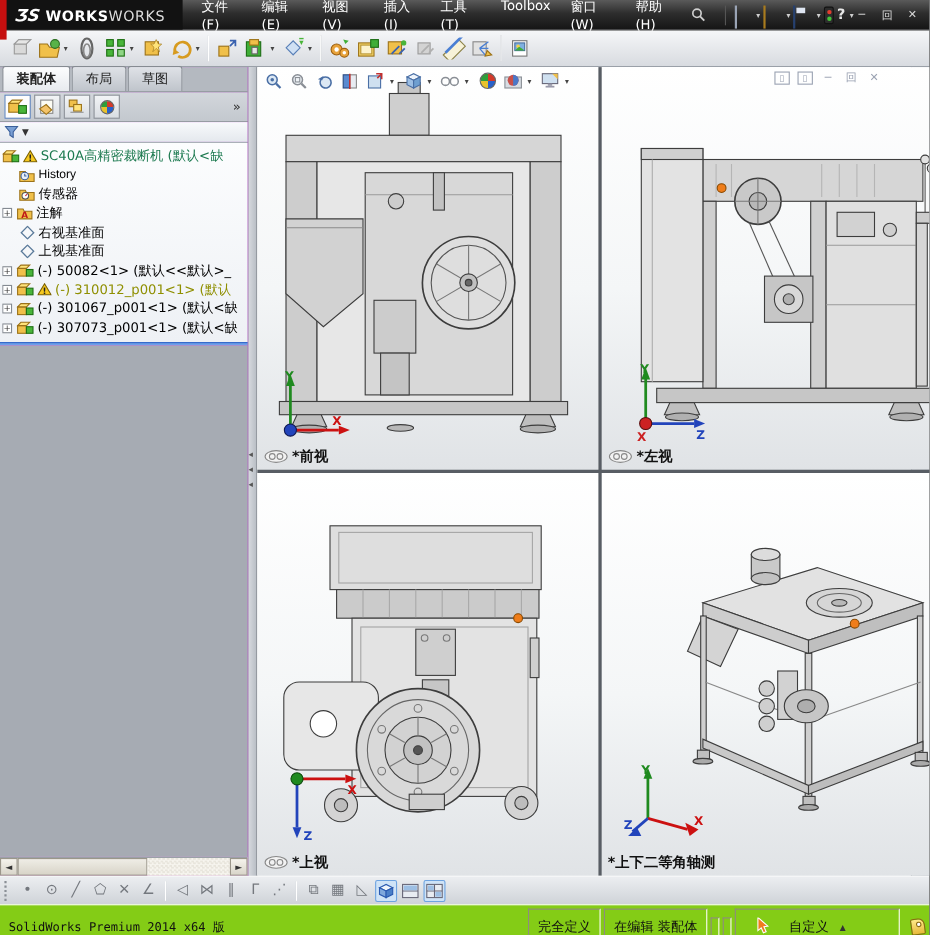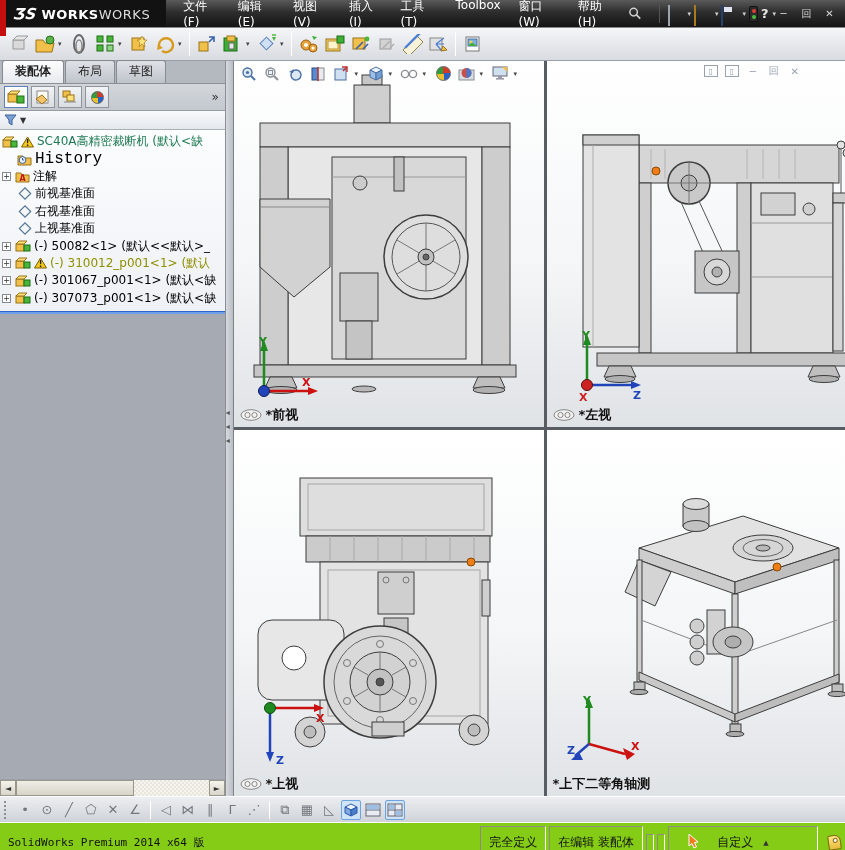--- a/index.html
+++ b/index.html
@@ -340,39 +340,41 @@
             </svg>
           <span class="root-label">SC40A高精密裁断机  (默认&lt;缺</span>
         </div>
 
         <div class="trow child">
           <svg class="ticon" width="15" height="13" viewBox="0 0 15 13">
               <polygon points="1,3 6,3 7,5 14,5 14,12 1,12" fill="#f0c04a" stroke="#9c7218"></polygon>
               <circle cx="5.5" cy="7" r="3.4" fill="#e8f0fa" stroke="#3a5f9a"></circle>
               <path d="M5.5 5 v2 h1.6" stroke="#3a5f9a" fill="none"></path>
             </svg>
-          <span style="font-family:Liberation Mono, monospace;font-size:16px;">History</span>
-        </div>
-
+          <span style="font-family:Liberation Sans, sans-serif;font-size:11px;">History</span>
+        </div>
+
+        <div class="trow child">
+          <svg class="ticon" width="15" height="13" viewBox="0 0 15 13">
+              <polygon points="1,3 6,3 7,5 14,5 14,12 1,12" fill="#f0c04a" stroke="#9c7218"></polygon>
+              <circle cx="6" cy="8" r="3" fill="#fdfdfd" stroke="#555"></circle>
+              <line x1="6" y1="8" x2="7.8" y2="6.4" stroke="#c23" stroke-width="1"></line>
+            </svg>
+          <span>传感器</span>
+        </div>
 
         <div class="trow">
           <span class="exp">+</span>
           <svg class="ticon" width="15" height="13" viewBox="0 0 15 13">
               <polygon points="1,3 6,3 7,5 14,5 14,12 1,12" fill="#f0c04a" stroke="#9c7218"></polygon>
               <text x="7.5" y="11" font-size="8" text-anchor="middle" fill="#c01818" font-weight="bold">A</text>
             </svg>
           <span>注解</span>
         </div>
 
-        <div class="trow child">
-          <svg class="ticon" width="15" height="13" viewBox="0 0 15 13">
-              <rect x="4" y="2.5" width="8" height="8" transform="rotate(45 8 6.5)" fill="none" stroke="#5a7a9a" stroke-width="1.2"></rect>
-            </svg>
-          <span>前视基准面</span>
-        </div>
         <div class="trow child">
           <svg class="ticon" width="15" height="13" viewBox="0 0 15 13">
               <rect x="4" y="2.5" width="8" height="8" transform="rotate(45 8 6.5)" fill="none" stroke="#5a7a9a" stroke-width="1.2"></rect>
             </svg>
           <span>右视基准面</span>
         </div>
         <div class="trow child">
           <svg class="ticon" width="15" height="13" viewBox="0 0 15 13">
               <rect x="4" y="2.5" width="8" height="8" transform="rotate(45 8 6.5)" fill="none" stroke="#5a7a9a" stroke-width="1.2"></rect>
             </svg>

